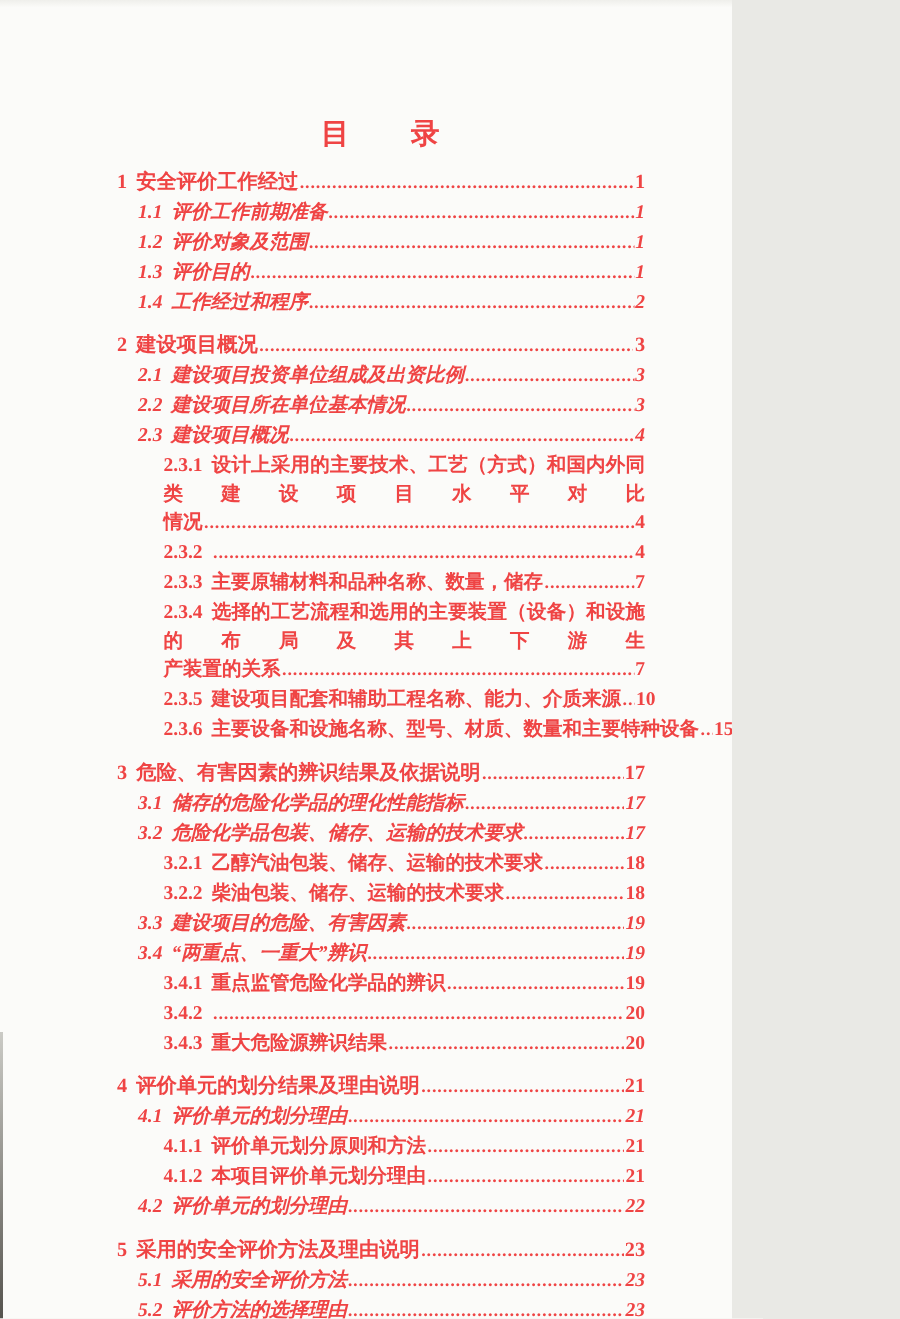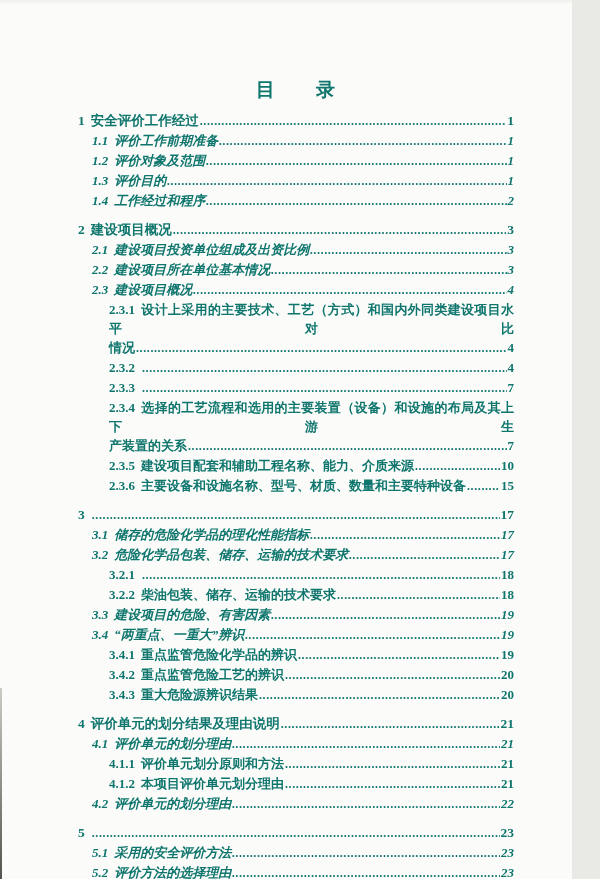--- a/index.html
+++ b/index.html
@@ -4,24 +4,24 @@
 <style>
   * { margin: 0; padding: 0; box-sizing: border-box; }
   html, body { width: 600px; height: 879px; }
   body {
     font-family: "Liberation Serif", "DejaVu Serif", serif;
     background: #e9e9e5;
     overflow: hidden;
   }
   .paper {
     position: relative;
-    width: 572px;
+    width: 488px;
     height: 879px;
     background: #fbfbf9;
-    color: #0f766e;
+    color: #ef4444;
     overflow: hidden;
   }
   .content { padding: 78px 58px 0 78px; }
   .doc-title {
     font-size: 19px;
     font-weight: bold;
     text-align: center;
     line-height: 24px;
     margin-bottom: 7px;
     letter-spacing: 1px;
@@ -143,20 +143,21 @@
           <span class="leader"></span>
           <span class="pagenum">4</span>
         </div>
         <div class="toc-row level-3">
           <span class="num">2.3.2</span>
           <span class="leader"></span>
           <span class="pagenum">4</span>
         </div>
         <div class="toc-row level-3">
           <span class="num">2.3.3</span>
+          <span class="ttl">主要原辅材料和品种名称、数量，储存</span>
           <span class="leader"></span>
           <span class="pagenum">7</span>
         </div>
         <div class="toc-row level-3 wrap-head"><span class="num">2.3.4</span><span class="ttl">选择的工艺流程和选用的主要装置（设备）和设施的布局及其上下游生</span></div>
         <div class="toc-row level-3 continuation">
           <span class="ttl">产装置的关系</span>
           <span class="leader"></span>
           <span class="pagenum">7</span>
         </div>
         <div class="toc-row level-3">
@@ -166,37 +167,39 @@
           <span class="pagenum">10</span>
         </div>
         <div class="toc-row level-3">
           <span class="num">2.3.6</span>
           <span class="ttl">主要设备和设施名称、型号、材质、数量和主要特种设备</span>
           <span class="leader"></span>
           <span class="pagenum">15</span>
         </div>
         <div class="toc-row level-1 chapter">
           <span class="num">3</span>
+          <span class="ttl">危险、有害因素的辨识结果及依据说明</span>
           <span class="leader"></span>
           <span class="pagenum">17</span>
         </div>
         <div class="toc-row level-2">
           <span class="num">3.1</span>
           <span class="ttl">储存的危险化学品的理化性能指标</span>
           <span class="leader"></span>
           <span class="pagenum">17</span>
         </div>
         <div class="toc-row level-2">
           <span class="num">3.2</span>
           <span class="ttl">危险化学品包装、储存、运输的技术要求</span>
           <span class="leader"></span>
           <span class="pagenum">17</span>
         </div>
         <div class="toc-row level-3">
           <span class="num">3.2.1</span>
+          <span class="ttl">乙醇汽油包装、储存、运输的技术要求</span>
           <span class="leader"></span>
           <span class="pagenum">18</span>
         </div>
         <div class="toc-row level-3">
           <span class="num">3.2.2</span>
           <span class="ttl">柴油包装、储存、运输的技术要求</span>
           <span class="leader"></span>
           <span class="pagenum">18</span>
         </div>
         <div class="toc-row level-2">
@@ -212,21 +215,20 @@
           <span class="pagenum">19</span>
         </div>
         <div class="toc-row level-3">
           <span class="num">3.4.1</span>
           <span class="ttl">重点监管危险化学品的辨识</span>
           <span class="leader"></span>
           <span class="pagenum">19</span>
         </div>
         <div class="toc-row level-3">
           <span class="num">3.4.2</span>
-          <span class="ttl">重点监管危险工艺的辨识</span>
           <span class="leader"></span>
           <span class="pagenum">20</span>
         </div>
         <div class="toc-row level-3">
           <span class="num">3.4.3</span>
           <span class="ttl">重大危险源辨识结果</span>
           <span class="leader"></span>
           <span class="pagenum">20</span>
         </div>
         <div class="toc-row level-1 chapter">
@@ -254,20 +256,21 @@
           <span class="pagenum">21</span>
         </div>
         <div class="toc-row level-2">
           <span class="num">4.2</span>
           <span class="ttl">评价单元的划分理由</span>
           <span class="leader"></span>
           <span class="pagenum">22</span>
         </div>
         <div class="toc-row level-1 chapter">
           <span class="num">5</span>
+          <span class="ttl">采用的安全评价方法及理由说明</span>
           <span class="leader"></span>
           <span class="pagenum">23</span>
         </div>
         <div class="toc-row level-2">
           <span class="num">5.1</span>
           <span class="ttl">采用的安全评价方法</span>
           <span class="leader"></span>
           <span class="pagenum">23</span>
         </div>
         <div class="toc-row level-2">

